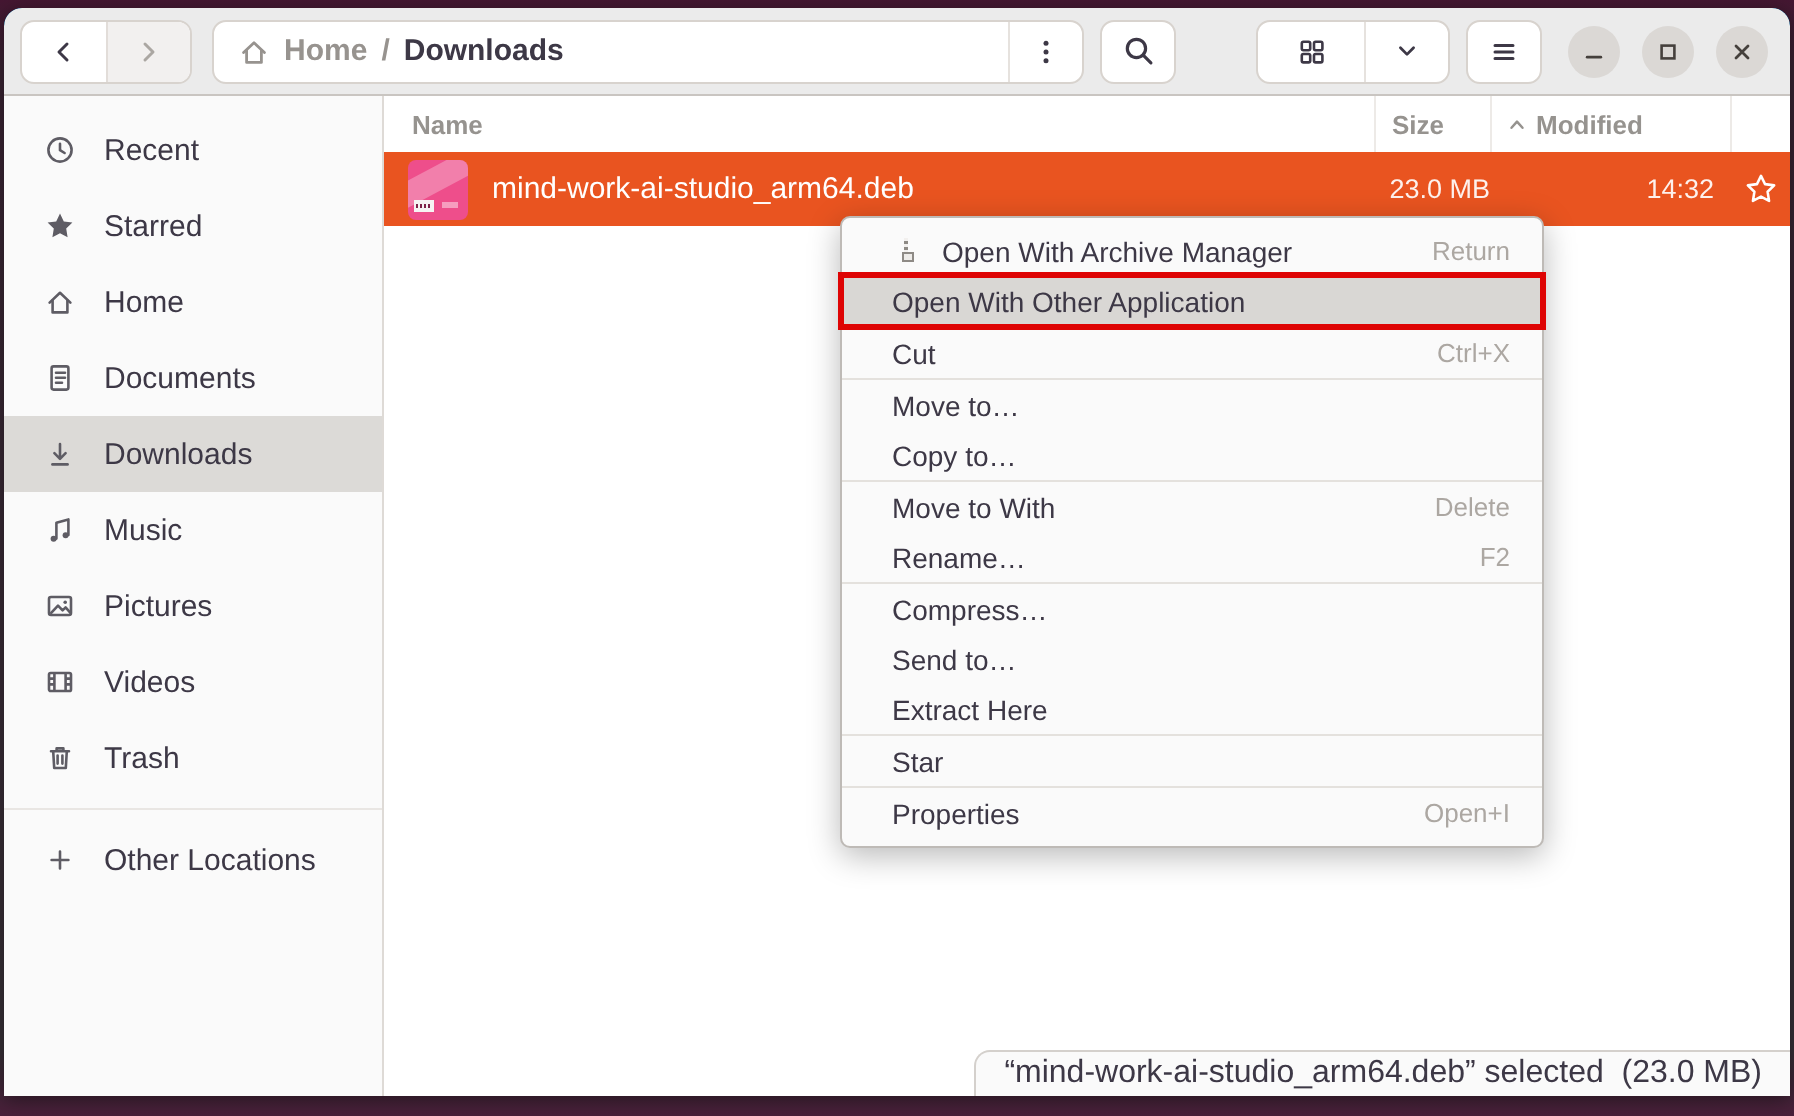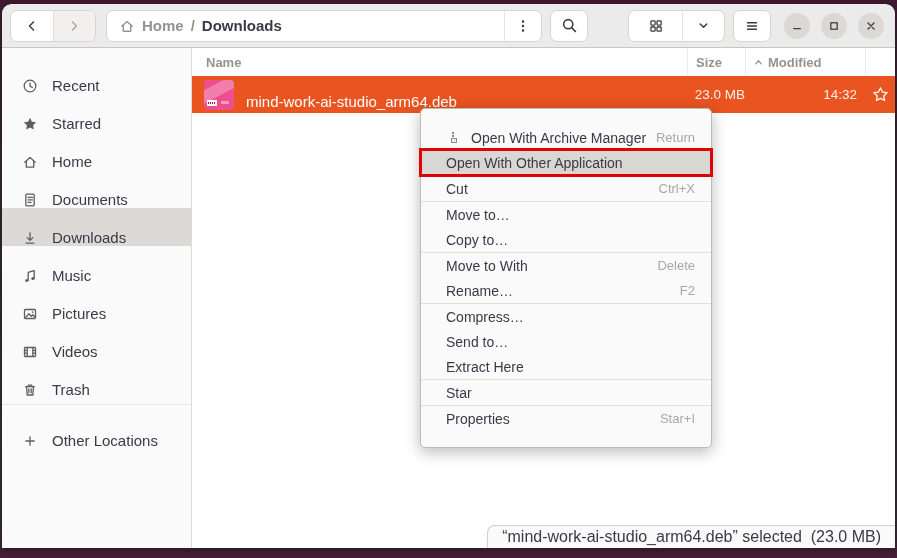--- a/index.html
+++ b/index.html
@@ -37,40 +37,40 @@
   .view-group { margin-left:auto; width:97px; padding:0; overflow:hidden; }
   .view-cell { height:100%; display:flex; align-items:center; justify-content:center; }
   .view-grid { width:53px; }
   .view-chev { width:42px; border-left:1px solid #E6E2DE; }
   .hamburger-btn { width:38px; margin-left:8px; }
   .winctl { display:flex; gap:11px; margin-left:13px; margin-right:3px; }
   .circle { width:26px; height:26px; border-radius:50%; background:#DBD8D5; display:flex; align-items:center; justify-content:center; }
   
   .content { position:absolute; top:44px; left:0; right:0; bottom:0; display:flex; }
   .sidebar { width:190px; background:#FAFAFA; border-right:1px solid #DEDAD6; padding-top:8px; display:flex; flex-direction:column; }
-  .side-item { height:38px; flex:0 0 38px; display:flex; align-items:flex-end; gap:14px; padding-left:20px; font-size:15px; color:#3D3846; }
+  .side-item { height:38px; flex:0 0 38px; display:flex; align-items:center; gap:14px; padding-left:20px; font-size:15px; color:#3D3846; }
   .side-item.selected { background:#DCDAD7; }
   .side-sep { height:1px; background:#E9E6E3; margin:6px 0; }
   .main { flex:1; position:relative; background:#fff; }
   .cols { height:28px; display:flex; align-items:stretch; color:#96938F; font-size:13px; font-weight:bold; }
   .col { display:flex; align-items:center; }
   .col-name { flex:1; padding-left:14px; }
   .col-size { width:58px; border-left:1px solid #EDEAE7; padding-left:8px; }
   .col-mod  { width:120px; border-left:1px solid #EDEAE7; padding-left:7px; gap:4px; }
   .col-star { width:30px; border-left:1px solid #EDEAE7; }
   .file-row { height:37px; background:#E95420; display:flex; align-items:center; color:#fff; }
-  .cell-name { flex:1; display:flex; align-items:flex-end; gap:12px; padding-left:12px; min-width:0; font-size:15px; }
+  .cell-name { flex:1; display:flex; align-items:center; gap:12px; padding-left:12px; min-width:0; font-size:15px; }
   .cell-size { width:58px; display:flex; justify-content:flex-end; color:rgba(255,255,255,.92); font-size:13.5px; }
   .cell-mod  { width:120px; display:flex; justify-content:flex-end; padding-right:8px; color:rgba(255,255,255,.92); font-size:13.5px; }
   .cell-star { width:30px; display:flex; justify-content:center; }
   
   .ctx-menu {
-    position:absolute; left:418px; top:104px; width:292px; z-index:10;
+    position:absolute; left:418px; top:104px; width:352px; z-index:10;
     background:#FAFAFA; border:1px solid #BEBAB6; border-radius:5px;
-    box-shadow:0 4px 16px rgba(0,0,0,.28); padding:16px 0;
+    box-shadow:0 4px 16px rgba(0,0,0,.28); padding:4px 0;
   }
   .mi { height:25px; display:flex; align-items:center; padding:0 16px 0 25px; font-size:14px; color:#3D3846; }
   .mi .lbl { flex:1; }
   .mi .acc { color:#ACA7A2; font-size:13px; }
   .mi.highlight { background:#D9D7D4; outline:3px solid #DE0404; outline-offset:-1px; position:relative; z-index:2; }
   .mi-icon { width:16px; height:16px; margin-right:9px; position:relative; flex:0 0 16px; }
   .menu-sep { height:1px; background:#E4E1DD; }
   
   .statusbar {
     position:absolute; right:0; bottom:0; height:23px; z-index:5;
@@ -378,21 +378,21 @@
       <span class="acc"></span>
     </div>
     <div class="menu-sep"></div>
     <div class="mi">
       <span class="lbl">Star</span>
       <span class="acc"></span>
     </div>
     <div class="menu-sep"></div>
     <div class="mi">
       <span class="lbl">Properties</span>
-      <span class="acc">Star+I</span>
+      <span class="acc">Open+I</span>
     </div>
   </div>
 
   <div class="statusbar">
     <span>“mind-work-ai-studio_arm64.deb” selected  (23.0 MB)</span>
   </div>
 
 </div>
 
 </body></html>

